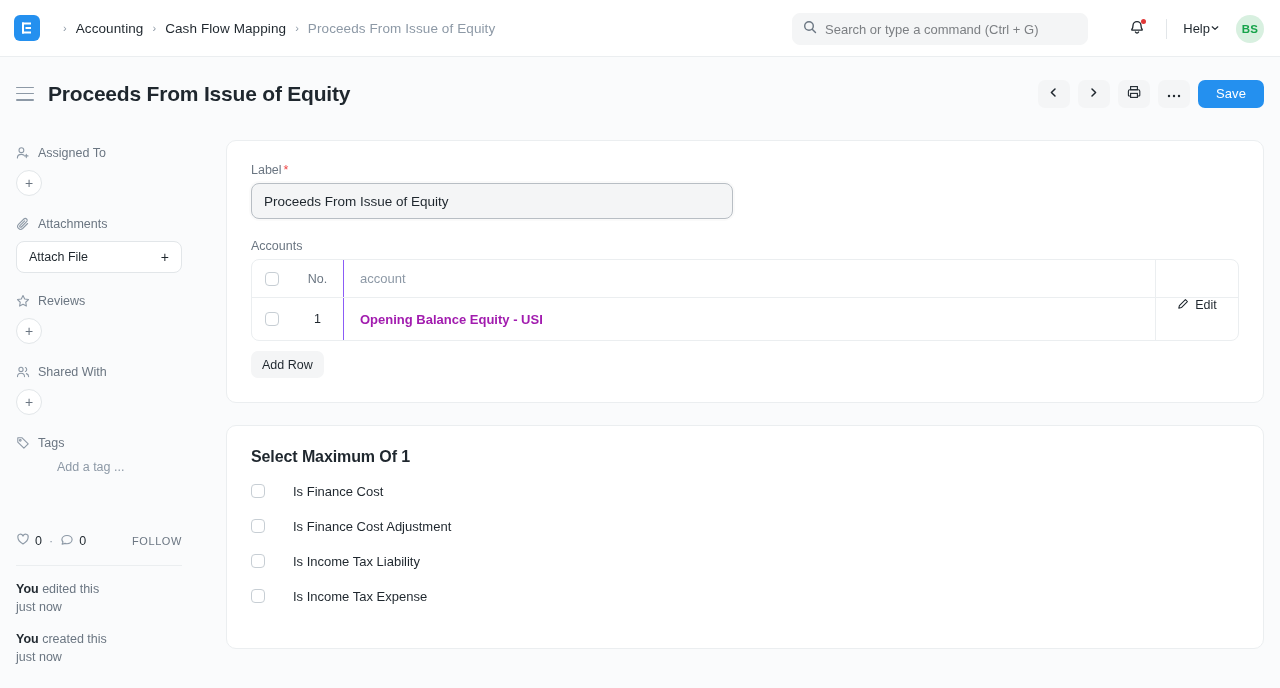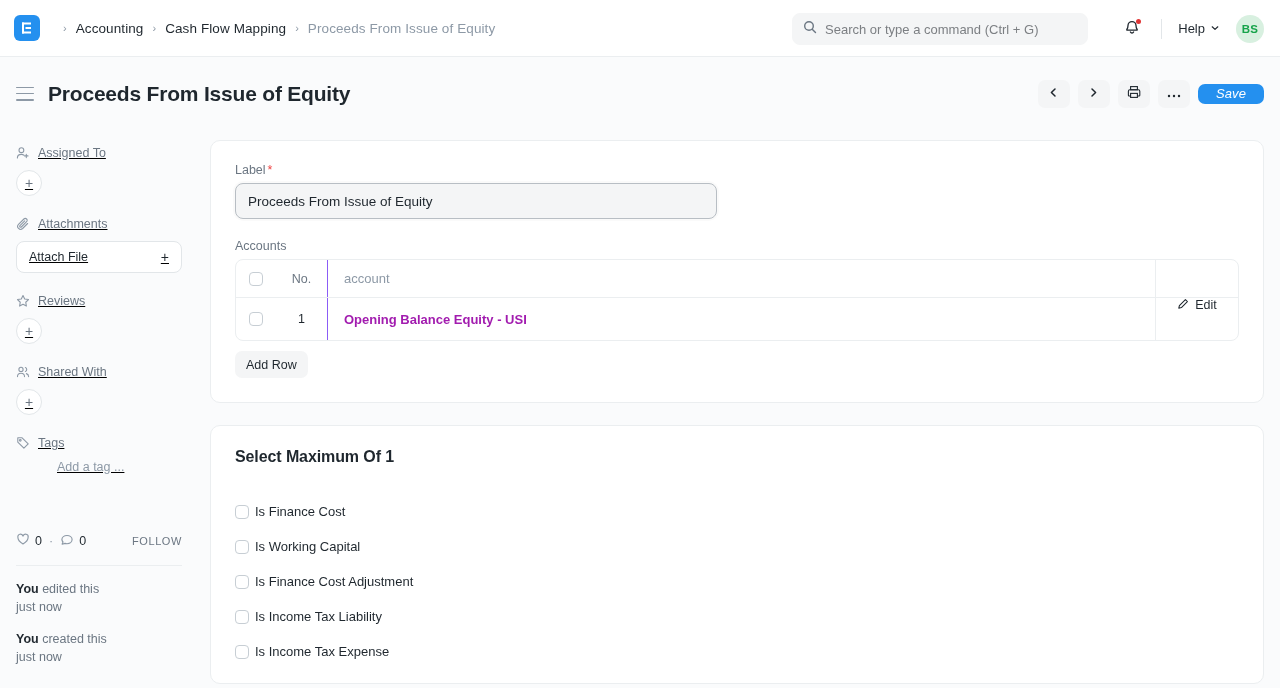--- a/index.html
+++ b/index.html
@@ -99,21 +99,21 @@
     width: 5px; height: 5px;
     border-radius: 50%;
     background: #e03636;
   }
   .nav-divider {
     width: 1px; height: 20px;
     background: #e2e6e9;
     margin: 0 14px;
   }
   .help-btn {
-    display: flex; align-items: center; gap: 5px;
+    display: flex; align-items: center; 
     font-size: 13px; color: #1f272e;
     cursor: pointer;
     padding: 4px 2px;
   }
   .avatar {
     width: 28px; height: 28px;
     border-radius: 50%;
     background: #d8f0e0;
     color: #16a34a;
     font-size: 11.5px;
@@ -160,48 +160,47 @@
     width: 32px; height: 28px;
     background: #f4f5f6;
     border: none;
     border-radius: 7px;
     display: flex; align-items: center; justify-content: center;
     cursor: pointer;
     color: #1f272e;
     font-size: 13px;
   }
   .save-btn {
-    height: 20px;
+    height: 28px;
     padding: 0 18px;
     background: #2490ef;
     color: #fff;
     border: none;
     border-radius: 7px;
     font-size: 13px;
     font-family: "Liberation Sans", sans-serif;
     cursor: pointer;
     letter-spacing: 0.1px;
-    font-style: italic;
   }
 
   
   .body-wrap {
     display: flex;
     height: calc(688px - 57px - 73px);
     background: #fafbfc;
   }
 
   
   .sidebar {
     width: 198px;
     flex: 0 0 198px;
     padding: 16px 16px 0 16px;
     background: #fafbfc;
   }
-  .side-section { margin-bottom: 21px; text-decoration: underline; }
+  .side-section { margin-bottom: 21px; }
   .side-head {
     display: flex; align-items: center; gap: 8px;
     color: #6b7682;
     font-size: 12.5px;
     margin-bottom: 10px;
   }
   .side-head svg { flex: 0 0 auto; display:block; }
   .plus-circle {
     width: 26px; height: 26px;
     border-radius: 50%;
@@ -264,20 +263,21 @@
     flex: 1;
     padding: 10px 16px 0 12px;
     overflow: hidden;
   }
   .card {
     background: #ffffff;
     border: 1px solid #ebeef0;
     border-radius: 10px;
     padding: 22px 24px 24px 24px;
     margin-bottom: 22px;
+    margin-left: 16px;
   }
   .field-label {
     font-size: 12.5px;
     color: #6b7682;
     margin-bottom: 6px;
     display: block;
   }
   .req { color: #ef4444; padding-left: 2px; }
   .text-input {
     width: 482px;
@@ -375,22 +375,22 @@
   }
 
   .section-title {
     font-size: 16px;
     font-weight: 700;
     color: #1f272e;
     margin-bottom: 18px;
     letter-spacing: -0.1px;
   }
   .cb-row {
-    display: flex; align-items: flex-end;
-    gap: 6px;
+    display: flex; align-items: flex-start;
+    gap: 28px;
     height: 35px;
     cursor: pointer;
   }
   .cb-row label {
     font-size: 13px;
     color: #1f272e;
     cursor: pointer;
   }
 </style>
 </head>
@@ -639,24 +639,20 @@
 
     <section class="card">
       <h2 class="section-title">Select Maximum Of 1</h2>
 
       <div class="cb-row">
         <input type="checkbox" class="cbx" style="">
         <label>Is Finance Cost</label>
       </div>
       <div class="cb-row">
         <input type="checkbox" class="cbx" style="">
-        <label>Is Working Capital</label>
-      </div>
-      <div class="cb-row">
-        <input type="checkbox" class="cbx" style="">
         <label>Is Finance Cost Adjustment</label>
       </div>
       <div class="cb-row">
         <input type="checkbox" class="cbx" style="">
         <label>Is Income Tax Liability</label>
       </div>
       <div class="cb-row">
         <input type="checkbox" class="cbx" style="">
         <label>Is Income Tax Expense</label>
       </div>

